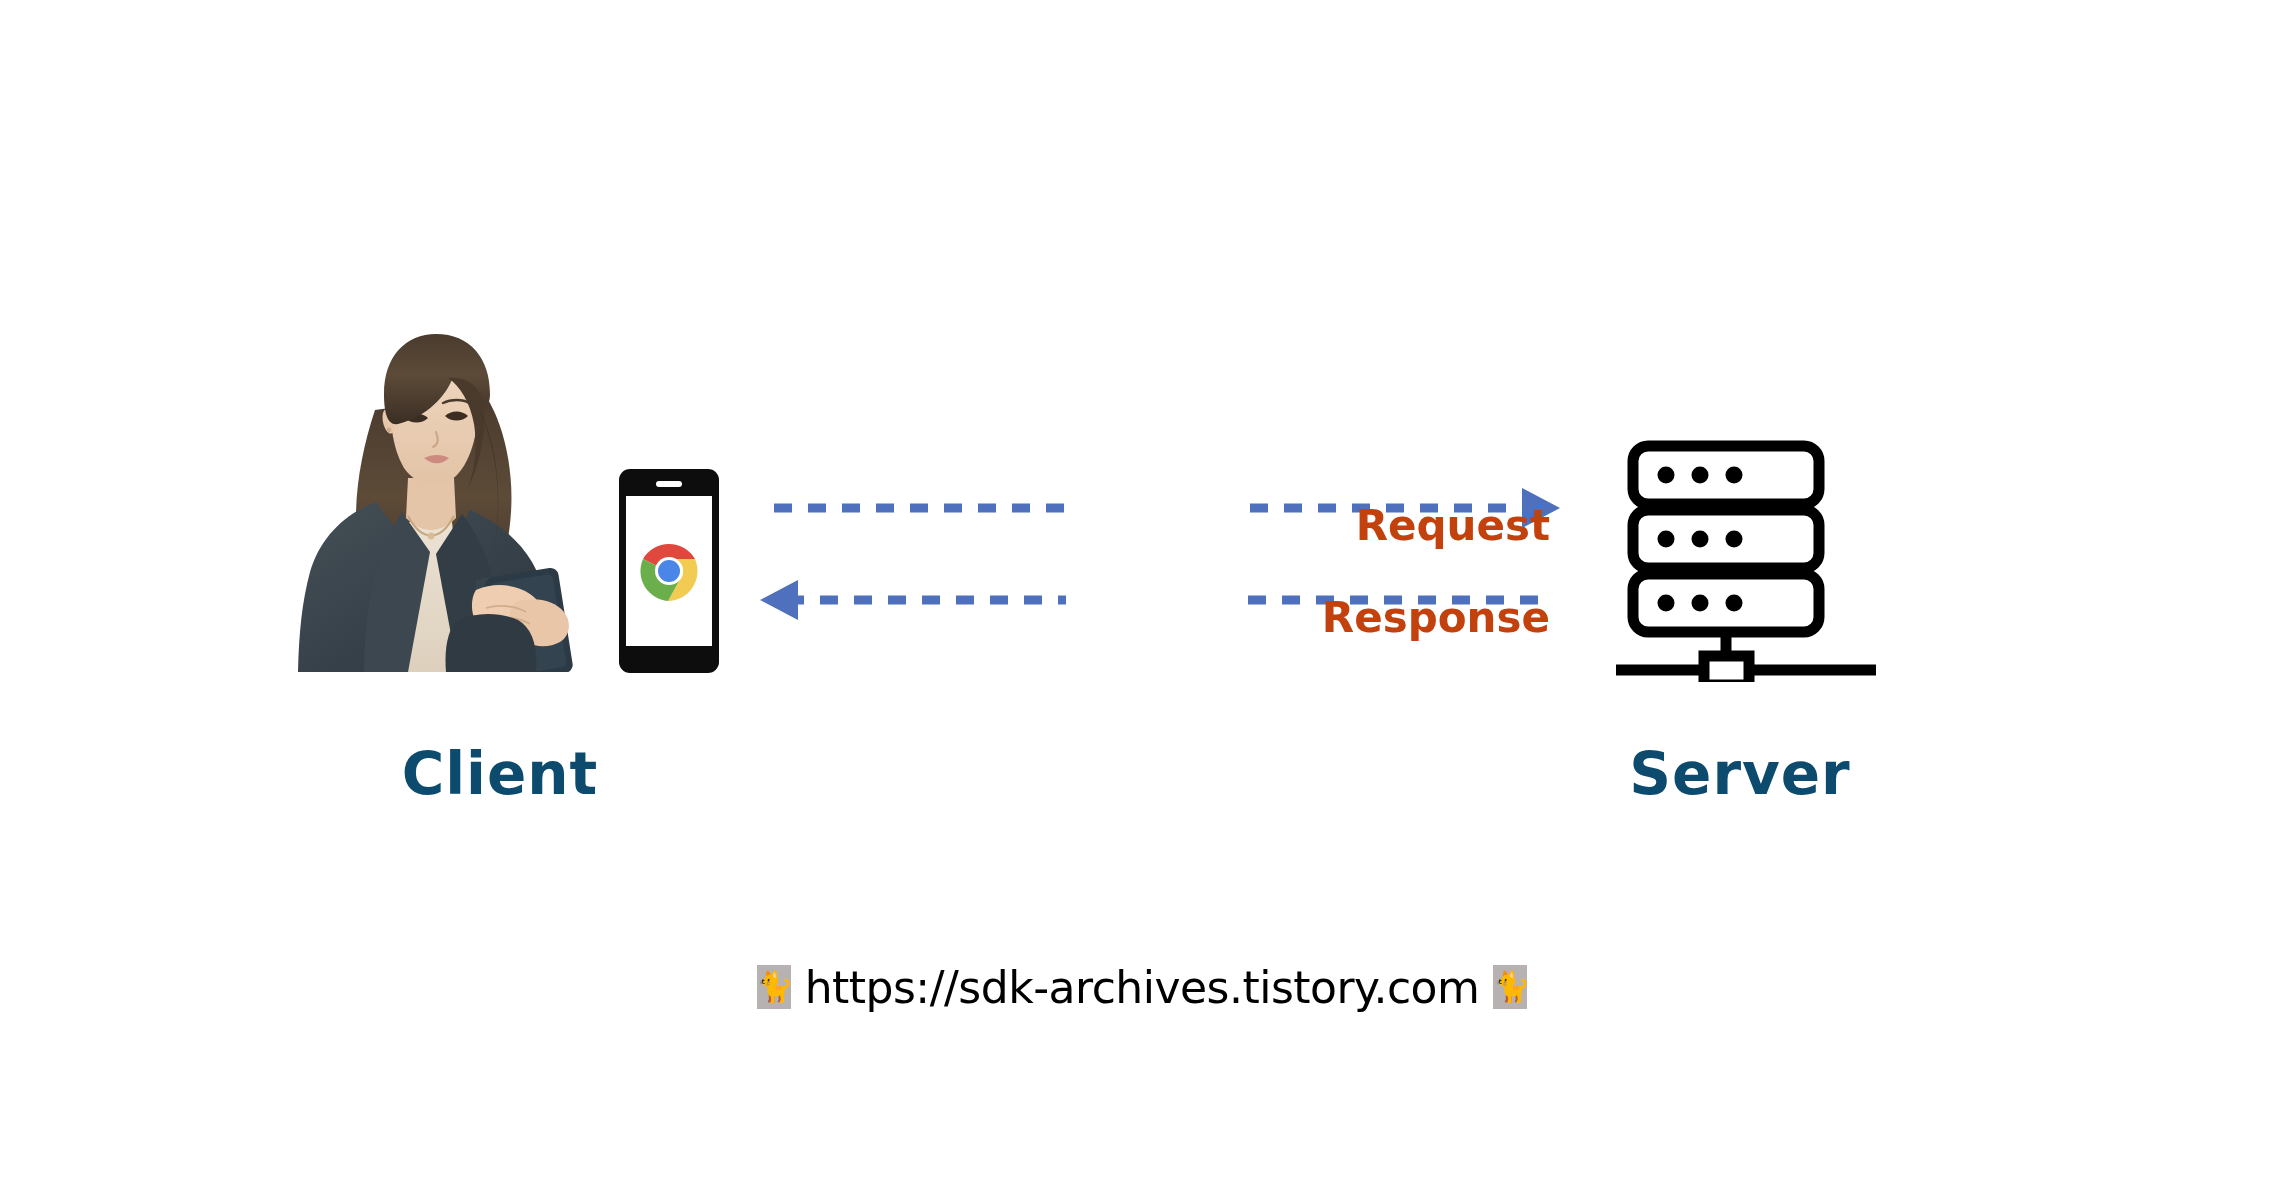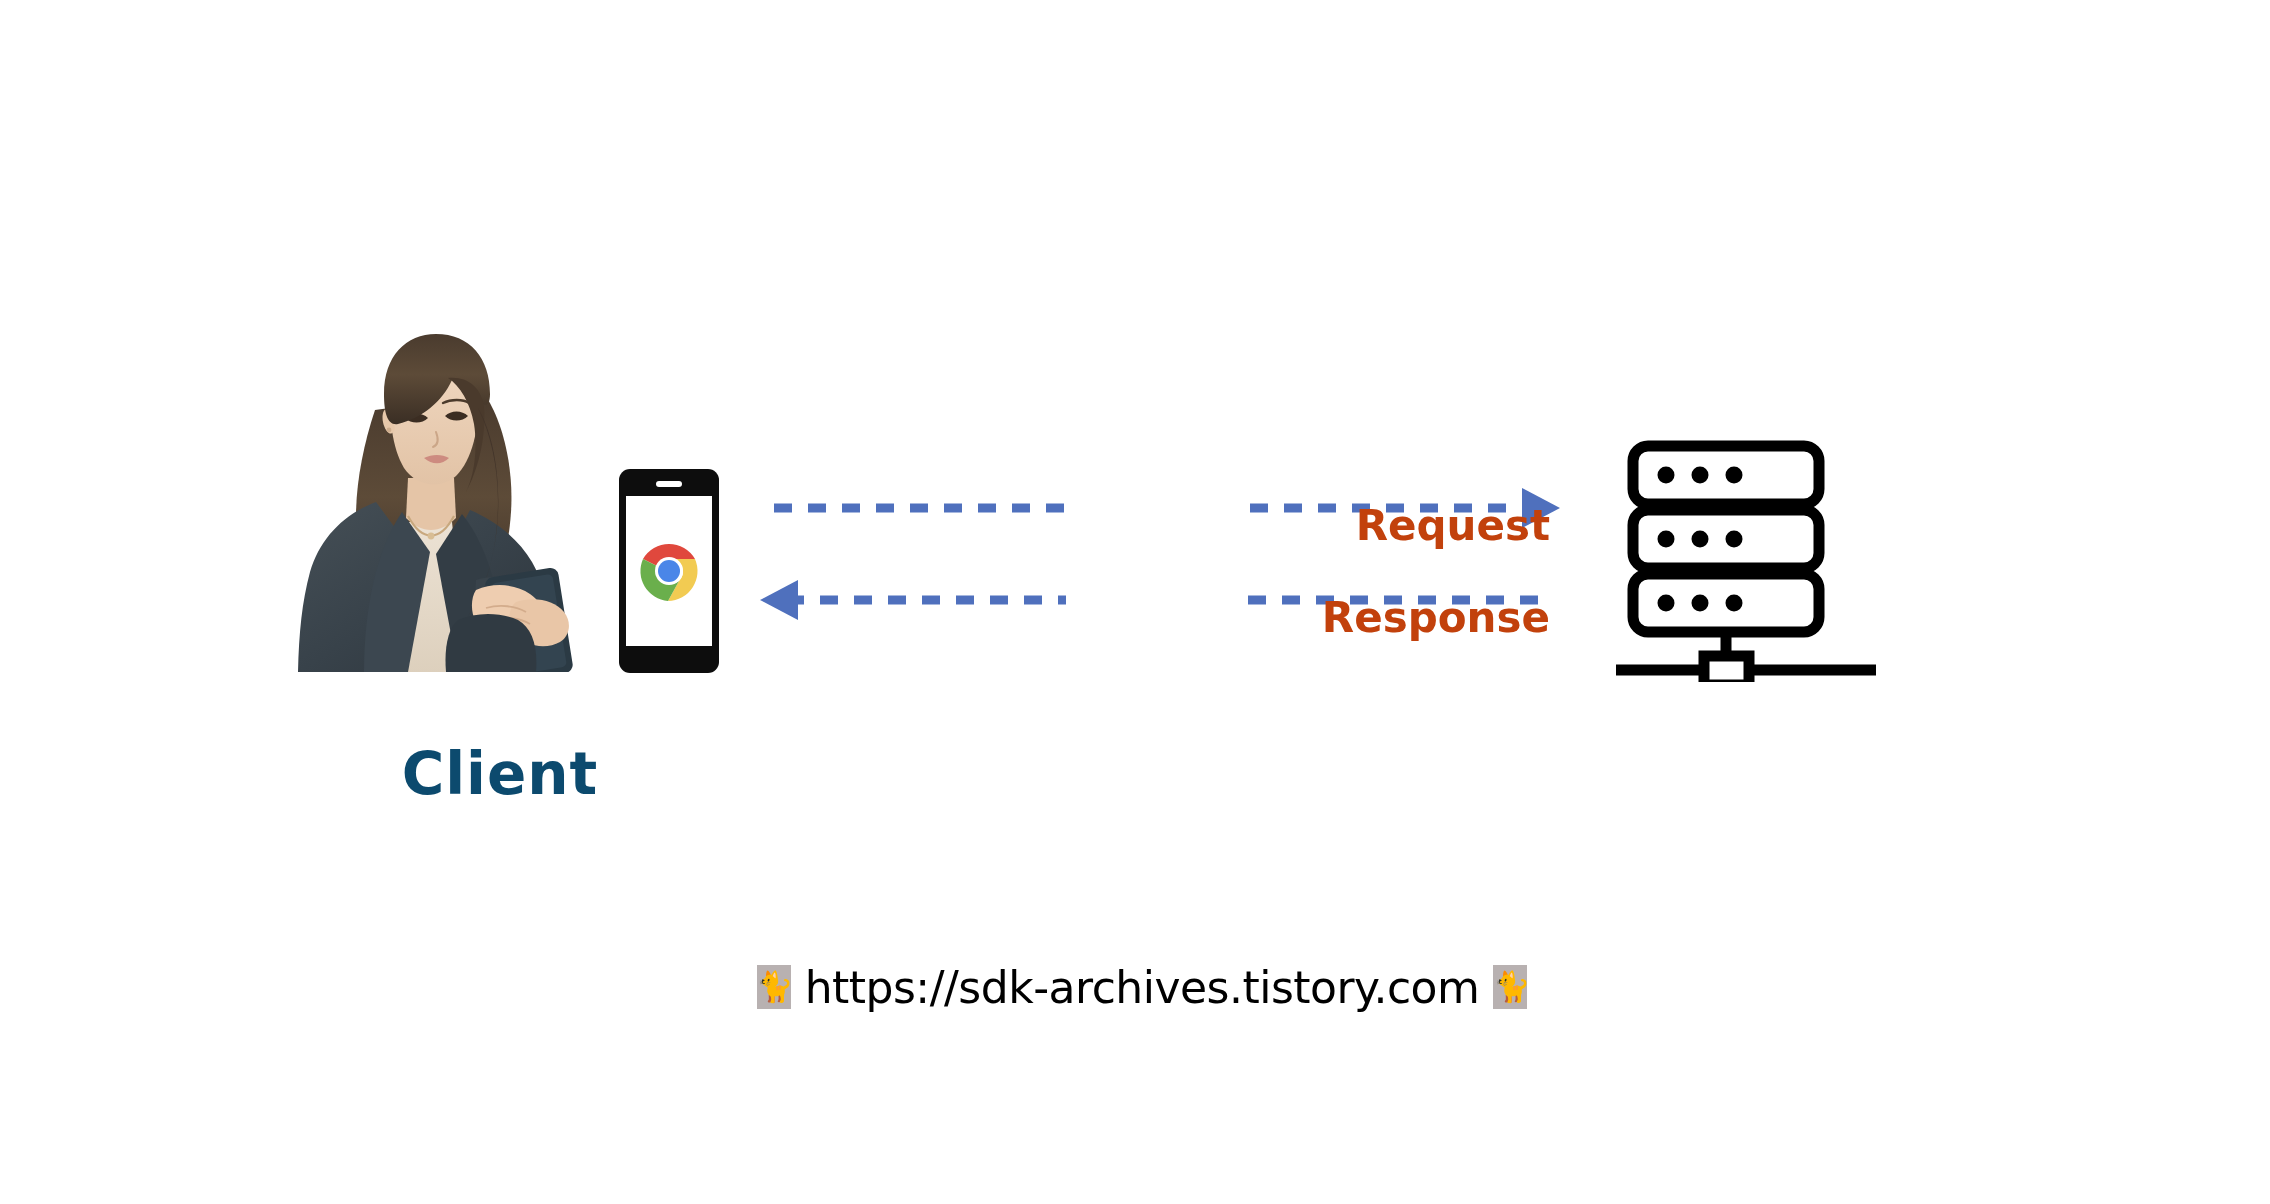--- a/index.html
+++ b/index.html
@@ -273,20 +273,21 @@
       <circle cx="122" cy="109" r="8.5"></circle>
       <circle cx="54" cy="173" r="8.5"></circle>
       <circle cx="88" cy="173" r="8.5"></circle>
       <circle cx="122" cy="173" r="8.5"></circle>
     </g>
     <line x1="114" y1="202" x2="114" y2="226" stroke="#000000" stroke-width="11"></line>
     <line x1="4" y1="240" x2="264" y2="240" stroke="#000000" stroke-width="11"></line>
     <rect x="92" y="226" width="45" height="29" fill="#ffffff" stroke="#000000" stroke-width="11"></rect>
   </svg>
 
+  <span class="node-label" id="label-server">Server</span>
 
   <div id="footer-url">
     <span class="cat-emoji">🐈</span>
     <span class="url-text">https://sdk-archives.tistory.com</span>
     <span class="cat-emoji">🐈</span>
   </div>
 
 </div>
 
 </body></html>

